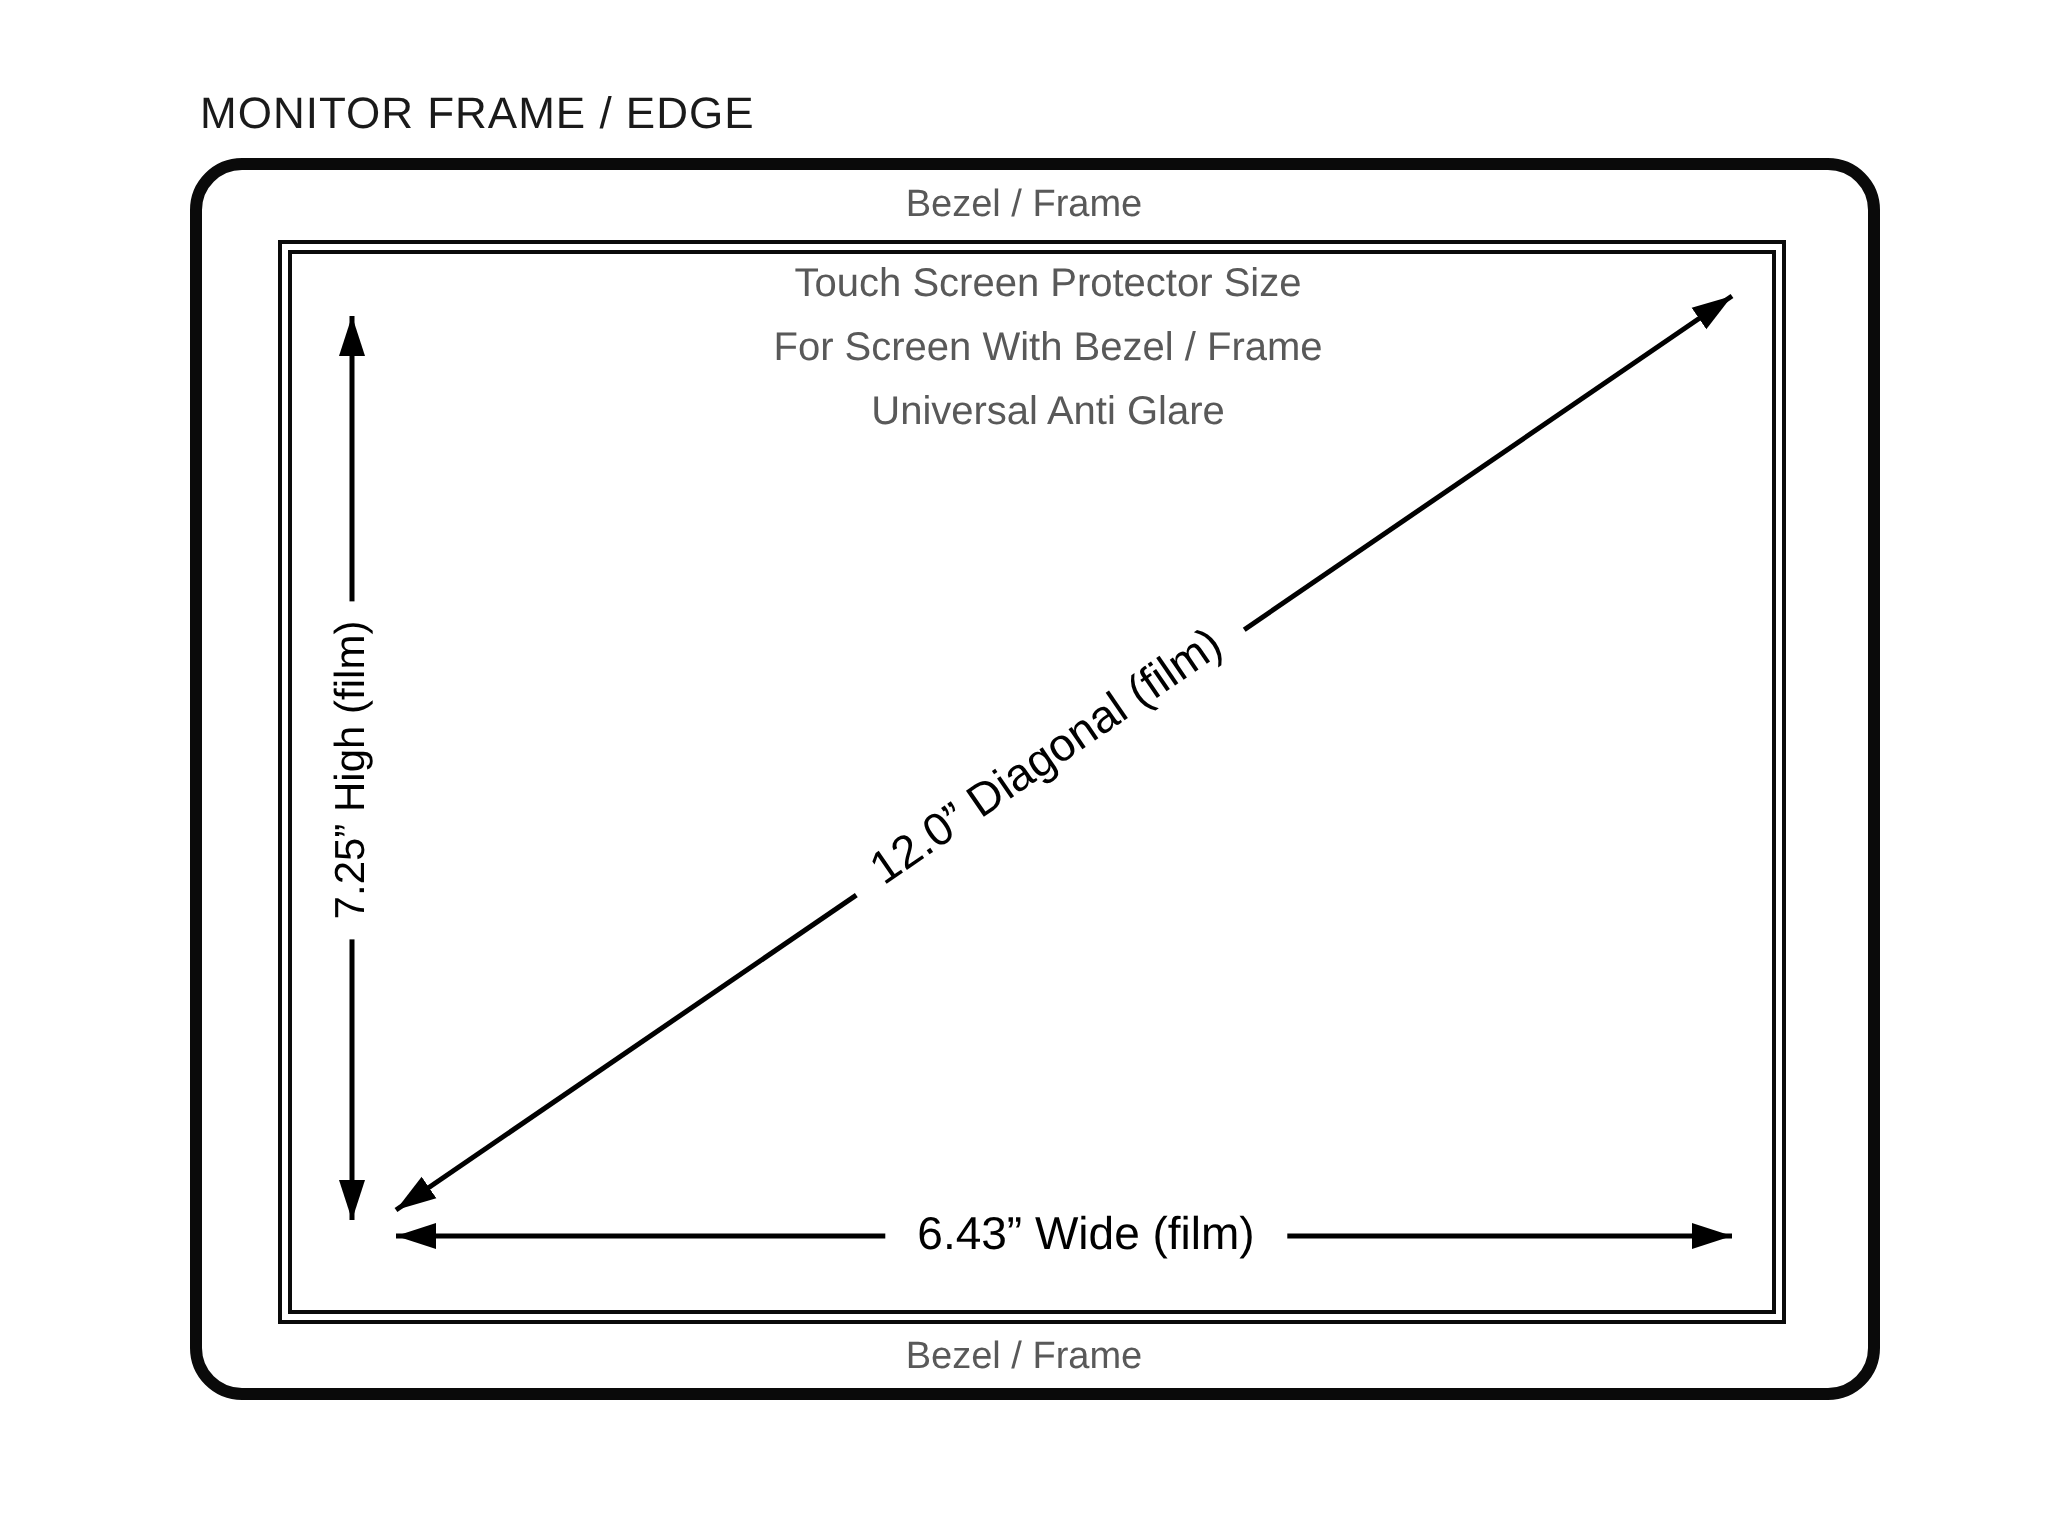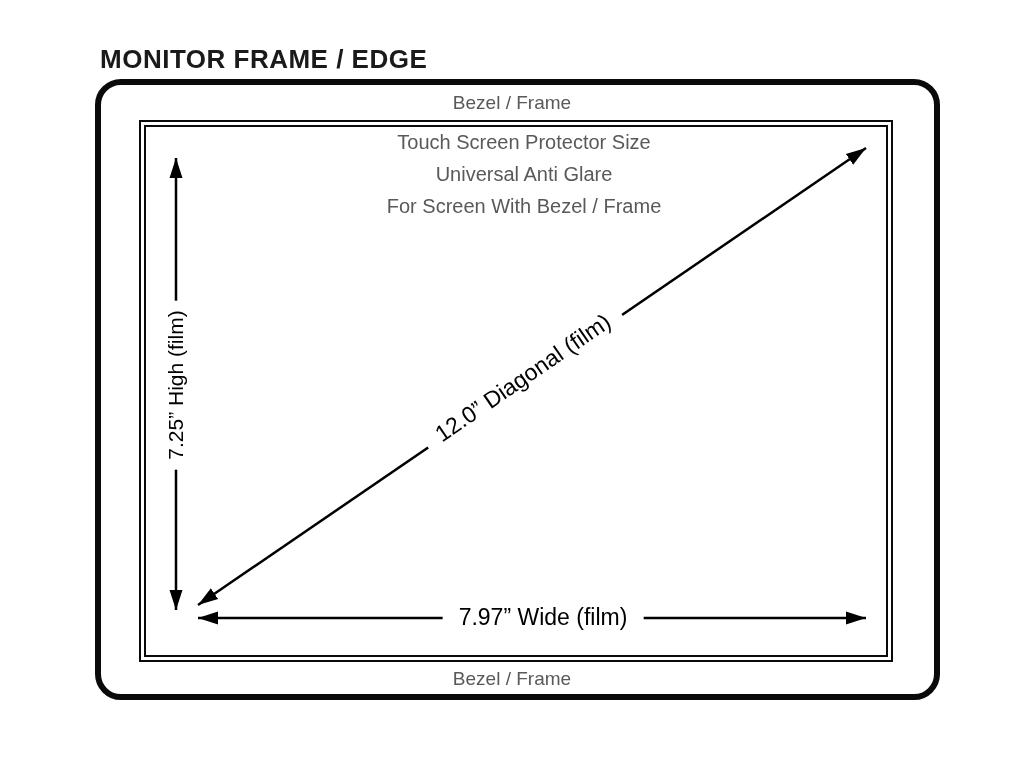--- a/index.html
+++ b/index.html
@@ -9,22 +9,22 @@
     width: 1024px;
     height: 768px;
     background: #ffffff;
     font-family: "Liberation Sans", sans-serif;
     overflow: hidden;
   }
   .title {
     position: absolute;
     left: 100px;
     top: 44px;
-    font-size: 26px;
-    font-weight: 700;
+    font-size: 22px;
+    font-weight: 400;
     color: #1a1a1a;
     letter-spacing: 0.5px;
   }
   .outer-frame {
     position: absolute;
     left: 95px;
     top: 79px;
     width: 845px;
     height: 621px;
     border: 6px solid #0a0a0a;
@@ -114,32 +114,32 @@
 
   <div class="bezel-label bezel-top">Bezel / Frame</div>
   <div class="bezel-label bezel-bottom">Bezel / Frame</div>
 
   <div class="inner-frame">
     <div class="inner-frame-line"></div>
   </div>
 
   <div class="screen-text">
     <div>Touch Screen Protector Size</div>
+    <div>For Screen With Bezel / Frame</div>
     <div>Universal Anti Glare</div>
-    <div>For Screen With Bezel / Frame</div>
   </div>
 
   <svg class="arrows" width="1024" height="768" viewBox="0 0 1024 768">
     <defs>
       <marker id="arrowhead" markerUnits="userSpaceOnUse" markerWidth="22" markerHeight="16" refX="20" refY="8" orient="auto-start-reverse">
         <path d="M0,1.5 L20,8 L0,14.5 z" fill="#000000"></path>
       </marker>
     </defs>
     <line x1="176" y1="158" x2="176" y2="610" stroke="#000000" stroke-width="2.5" marker-start="url(#arrowhead)" marker-end="url(#arrowhead)"></line>
     <line x1="198" y1="618" x2="866" y2="618" stroke="#000000" stroke-width="2.5" marker-start="url(#arrowhead)" marker-end="url(#arrowhead)"></line>
     <line x1="198" y1="605" x2="866" y2="148" stroke="#000000" stroke-width="2.5" marker-start="url(#arrowhead)" marker-end="url(#arrowhead)"></line>
   </svg>
 
   <div class="dim-label label-high">7.25” High (film)</div>
   <div class="dim-label label-diag">12.0” Diagonal (film)</div>
-  <div class="dim-label label-wide">7.97” Wide (film)</div>
+  <div class="dim-label label-wide">6.43” Wide (film)</div>
 
 </div>
 
 </body></html>

